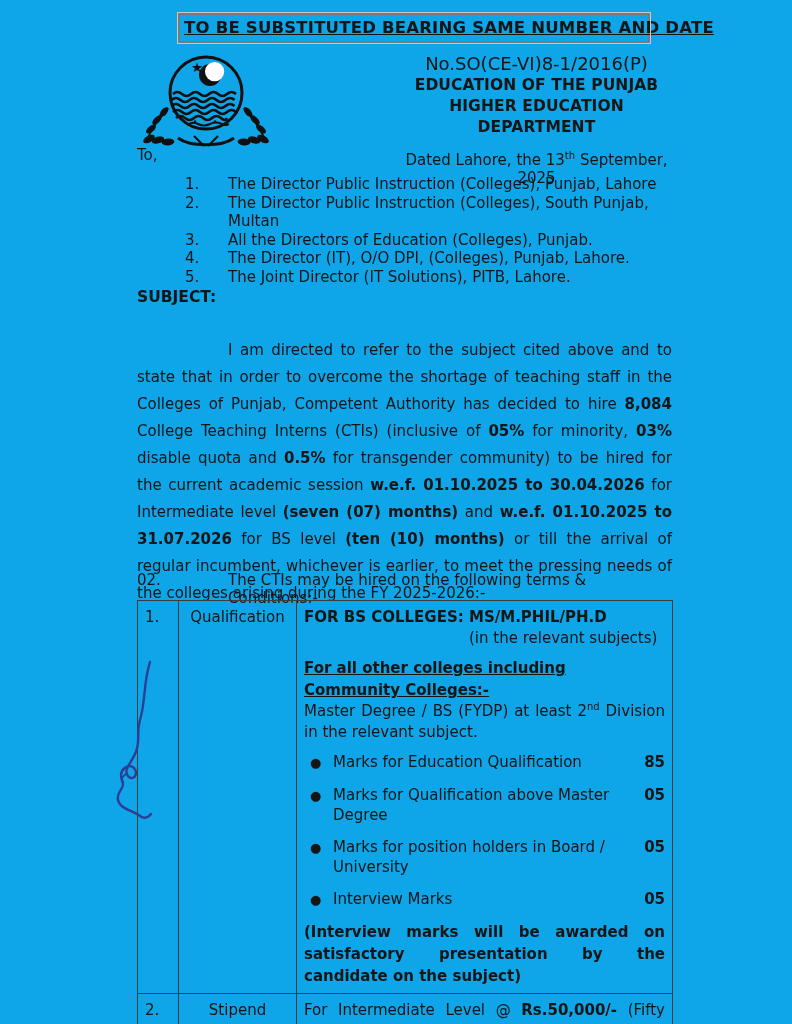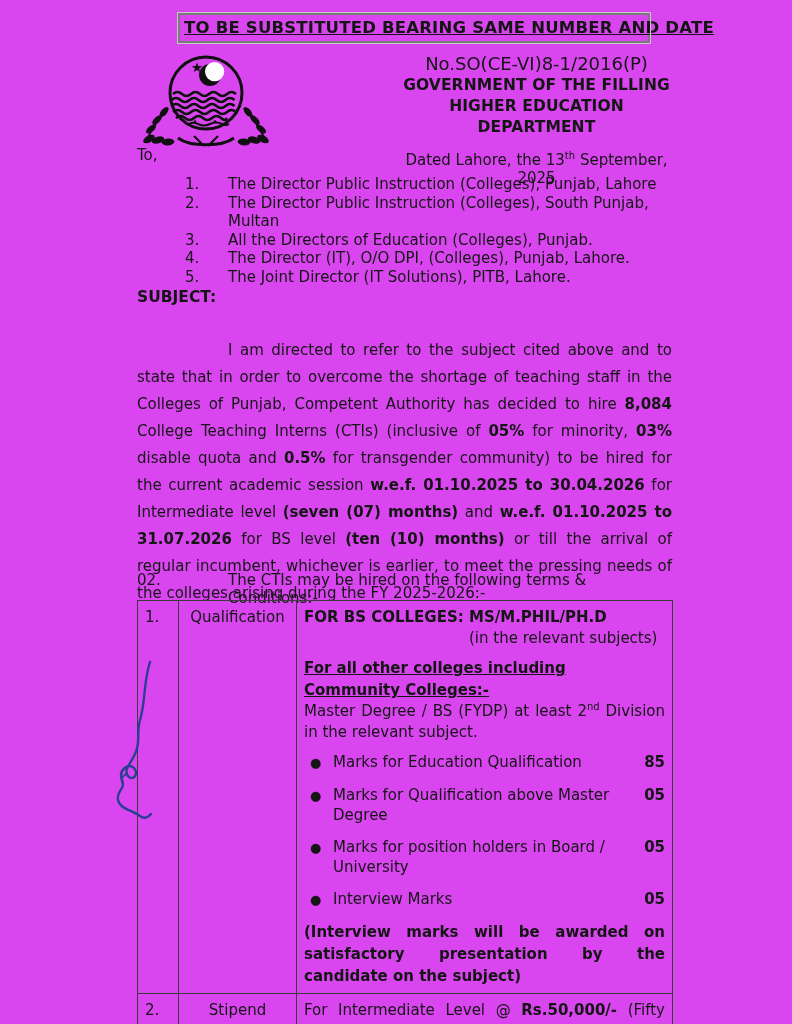--- a/index.html
+++ b/index.html
@@ -2,21 +2,21 @@
 <html><head>
 <meta charset="utf-8">
 <style>
   * { margin: 0; padding: 0; box-sizing: border-box; }
   html, body { background: #e8e8e8; }
   .page {
     position: relative;
     width: 792px;
     height: 1024px;
     margin: 0 auto;
-    background: #d946ef;
+    background: #0ea5e9;
     color: #151515;
     font-family: "DejaVu Sans", "Liberation Sans", sans-serif;
     overflow: hidden;
   }
 
   
   .notice-box {
     position: absolute;
     left: 178px; top: 13px;
     width: 472px;
@@ -139,21 +139,21 @@
           <ellipse cx="114" cy="88" rx="3.4" ry="6.4" transform="rotate(-75 114 88)"></ellipse>
           <ellipse cx="104" cy="90" rx="3.4" ry="6.4" transform="rotate(-85 104 90)"></ellipse>
         </g>
 
         <path d="M38 86 C50 95 82 95 94 86" fill="none" stroke="#101010" stroke-width="3"></path>
         <path d="M54 84 l10 10 M78 84 l-10 10" fill="none" stroke="#101010" stroke-width="2"></path>
       </svg>
     </div>
     <div class="head-right">
       <div class="ref-no">No.SO(CE-VI)8-1/2016(P)</div>
-      <div class="gov-line">GOVERNMENT OF THE FILLING</div>
+      <div class="gov-line">EDUCATION OF THE PUNJAB</div>
       <div class="gov-line">HIGHER EDUCATION DEPARTMENT</div>
       <div class="dated-line"><span>Dated Lahore, the 13</span><sup>th</sup><span> September, 2025</span></div>
     </div>
   </div>
 
   <div class="salutation">To,</div>
 
   <ol class="addressees">
     <li>
         <span>1.</span>

